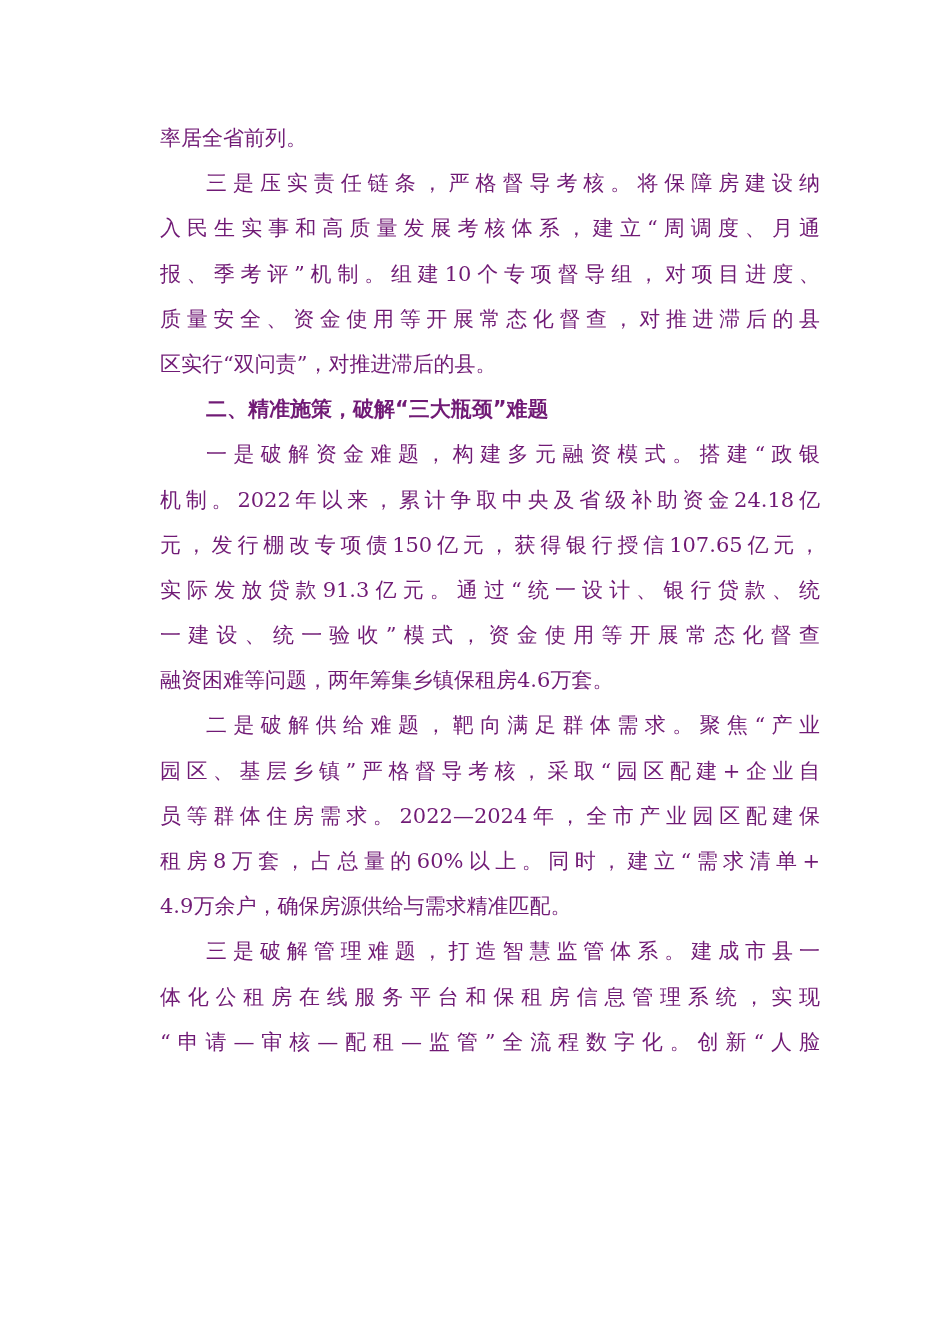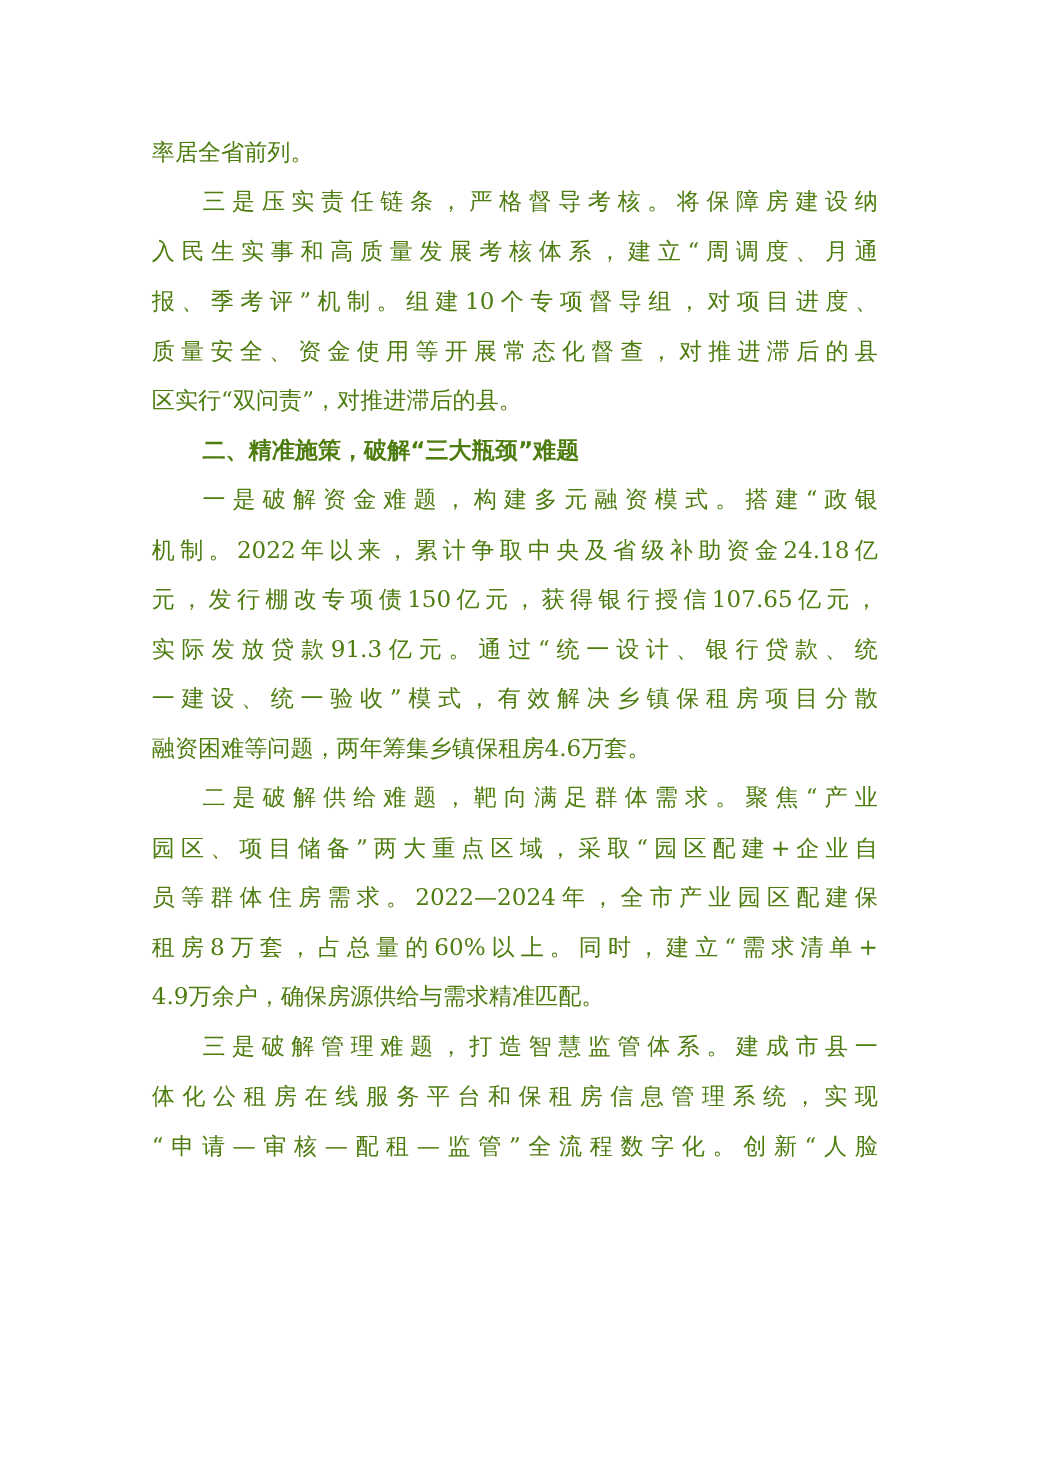--- a/index.html
+++ b/index.html
@@ -1,23 +1,23 @@
 <!DOCTYPE html>
 <html><head>
   <meta charset="utf-8">
   <style>
     html, body { margin: 0; padding: 0; background: #ffffff; }
     body { width: 950px; height: 1344px; position: relative; overflow: hidden; }
     .page {
       position: absolute;
-      left: 138px;
+      left: 160px;
       top: 116px;
       width: 660px;
       font-family: "DejaVu Serif", "Liberation Serif", serif;
-      color: #4d7c0f;
+      color: #701a75;
       font-size: 21px;
       line-height: 45.2px;
     }
     .line {
       display: block;
       white-space: nowrap;
       text-align: justify;
       text-align-last: justify;
       height: 45.2px;
     }
@@ -48,27 +48,27 @@
 
   <div>
     <span class="line indent heading">二、精准施策，破解“三大瓶颈”难题</span>
   </div>
 
   <div>
     <span class="line indent">一是破解资金难题，构建多元融资模式。搭建“政银</span>
     <span class="line">机制。2022年以来，累计争取中央及省级补助资金24.18亿</span>
     <span class="line">元，发行棚改专项债150亿元，获得银行授信107.65亿元，</span>
     <span class="line">实际发放贷款91.3亿元。通过“统一设计、银行贷款、统</span>
-    <span class="line">一建设、统一验收”模式，有效解决乡镇保租房项目分散</span>
+    <span class="line">一建设、统一验收”模式，资金使用等开展常态化督查</span>
     <span class="line last">融资困难等问题，两年筹集乡镇保租房4.6万套。</span>
   </div>
 
   <div>
     <span class="line indent">二是破解供给难题，靶向满足群体需求。聚焦“产业</span>
-    <span class="line">园区、项目储备”两大重点区域，采取“园区配建+企业自</span>
+    <span class="line">园区、基层乡镇”严格督导考核，采取“园区配建+企业自</span>
     <span class="line">员等群体住房需求。2022—2024年，全市产业园区配建保</span>
     <span class="line">租房8万套，占总量的60%以上。同时，建立“需求清单+</span>
     <span class="line last">4.9万余户，确保房源供给与需求精准匹配。</span>
   </div>
 
   <div>
     <span class="line indent">三是破解管理难题，打造智慧监管体系。建成市县一</span>
     <span class="line">体化公租房在线服务平台和保租房信息管理系统，实现</span>
     <span class="line">“申请—审核—配租—监管”全流程数字化。创新“人脸</span>
   </div>

